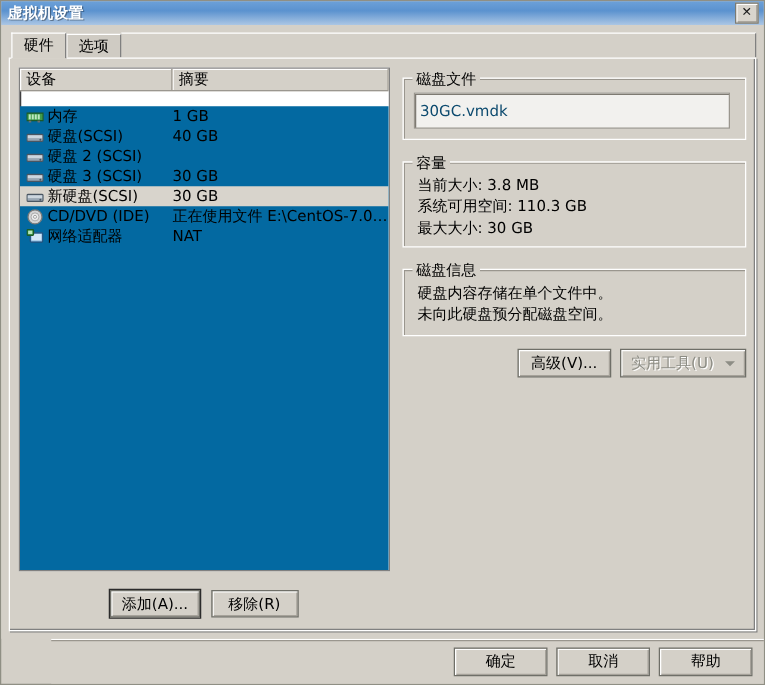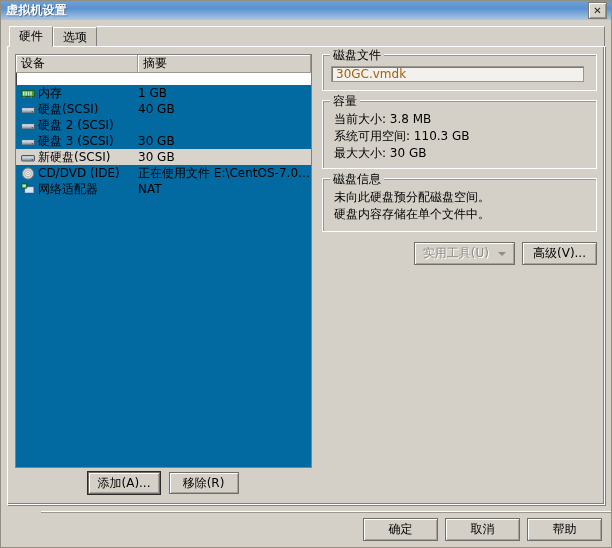--- a/index.html
+++ b/index.html
@@ -231,60 +231,61 @@
   .ico svg { display: block; }
 
   
   .left-btns {
     height: 30px;
     flex: 0 0 30px;
     display: flex;
     align-items: center;
     justify-content: center;
     gap: 9px;
-    padding-top: 0;
+    padding-top: 11px;
     box-sizing: content-box;
   }
 
   
   .right-col {
     flex: 1 1 auto;
     display: flex;
     flex-direction: column;
     min-width: 0;
   }
   .groupbox {
     border: 1px solid #ffffff;
     box-shadow: inset 1px 1px 0 #9a968e;
     position: relative;
     margin-bottom: 9px;
     padding: 9px 12px 8px 8px;
     box-sizing: border-box;
+    margin-top: 8px;
   }
   .gb-title {
     position: absolute;
     top: -8px;
     left: 7px;
     background: #d4d0c8;
     padding: 0 3px;
     font-size: 12px;
     color: #000;
     white-space: nowrap;
   }
   .textbox {
-    height: 16px;
+    height: 29px;
     background: #f2f1ee;
     border: 1px solid #9a968e;
     box-shadow: inset 1px 1px 0 #7e7a72;
     display: flex;
     align-items: center;
     padding: 0 4px;
     box-sizing: border-box;
     font-size: 12px;
-    color: #a16207;
+    color: #0c4a6e;
     overflow: hidden;
     white-space: nowrap;
     margin-top: 2px;
   }
   .info-line {
     font-size: 12px;
     line-height: 17px;
     padding-left: 3px;
     white-space: nowrap;
   }
@@ -500,30 +501,30 @@
 
           <div class="groupbox gb-capacity">
             <span class="gb-title">容量</span>
             <div class="info-line">当前大小: 3.8 MB</div>
             <div class="info-line">系统可用空间: 110.3 GB</div>
             <div class="info-line">最大大小: 30 GB</div>
           </div>
 
           <div class="groupbox gb-diskinfo">
             <span class="gb-title">磁盘信息</span>
+            <div class="info-line">硬盘内容存储在单个文件中。</div>
             <div class="info-line">未向此硬盘预分配磁盘空间。</div>
-            <div class="info-line">硬盘内容存储在单个文件中。</div>
           </div>
 
           <div class="right-btns">
+            <button class="btn">高级(V)...</button>
             <button class="btn btn-split disabled">
               <span>实用工具(U)</span>
               <span class="caret"></span>
             </button>
-            <button class="btn">高级(V)...</button>
           </div>
 
         </div>
       </div>
     </div>
 
   </div>
 
   <div class="footer">
     <button class="btn">确定</button>

